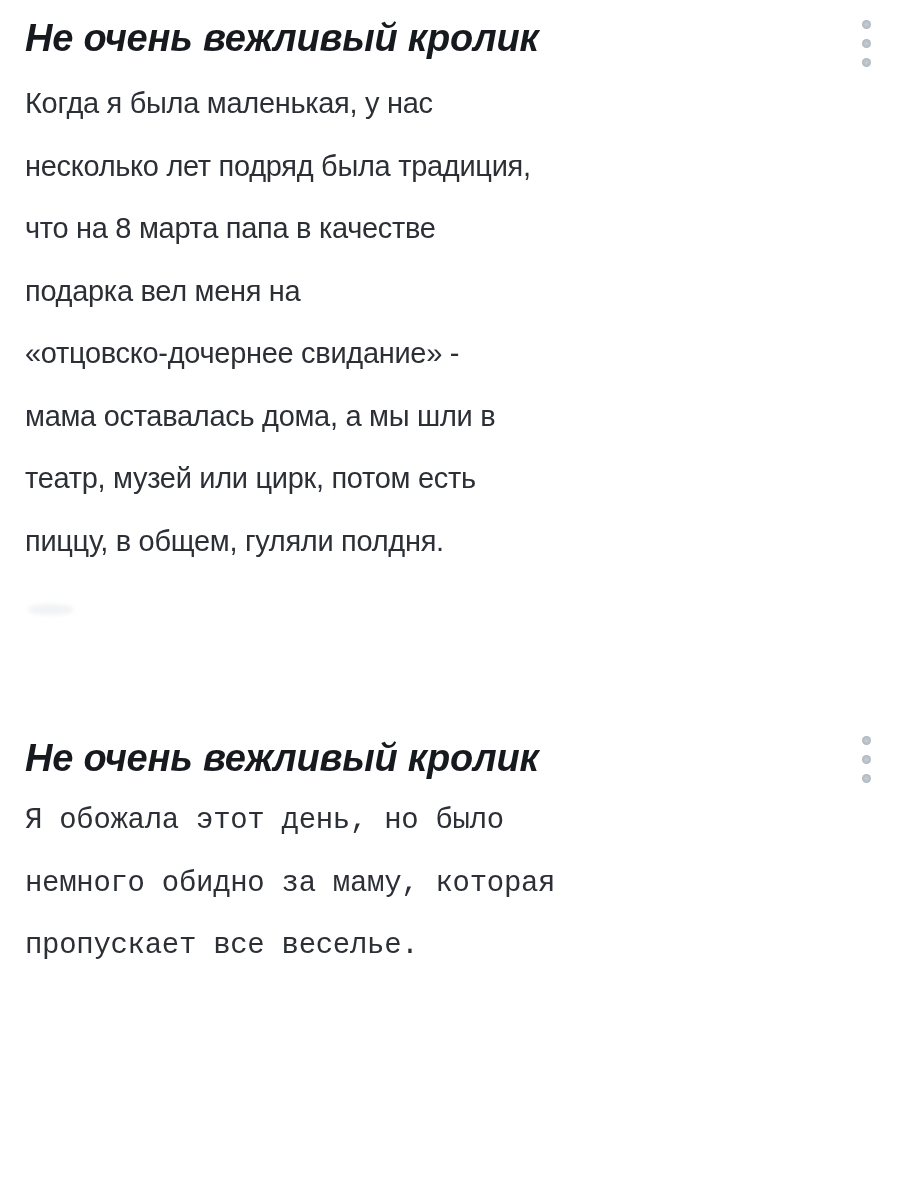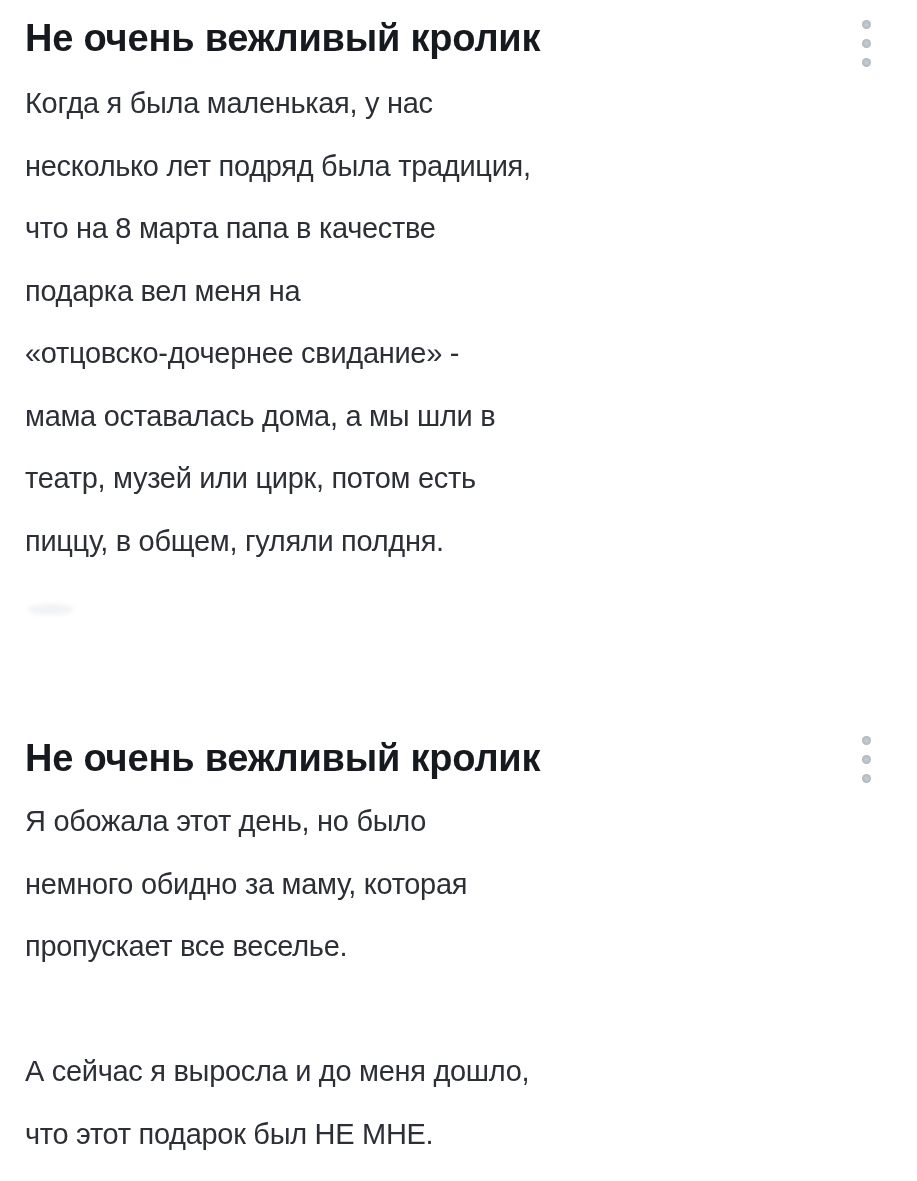--- a/index.html
+++ b/index.html
@@ -20,20 +20,21 @@
   .post-title {
     position: absolute;
     left: 25px;
     width: 790px;
     font-size: 38px;
     line-height: 44px;
     font-weight: 700;
     color: #16191e;
     letter-spacing: -0.2px;
     white-space: nowrap;
+    font-style: italic;
   }
   .post-body {
     position: absolute;
     left: 25px;
     width: 885px;
     font-size: 29px;
     line-height: 62.5px;
     font-weight: 400;
     color: #2c3036;
     letter-spacing: -0.3px;
@@ -69,21 +70,21 @@
     background: #dfe3e6;
     border-radius: 50%;
     opacity: 0.45;
     filter: blur(2px);
   }
   .title-1 { top: 16px; }
   .menu-1  { top: 12px; }
   .body-1  { top: 72px; }
   .title-2 { top: 736px; }
   .menu-2  { top: 728px; }
-  .body-2a { top: 790px; }
+  .body-2a { top: 790px; font-family: Liberation Mono, monospace; }
   .body-2b { top: 1040px; }
 </style>
 </head>
 <body>
 
 <div class="screen">
 
   <div class="post-title title-1">Не очень вежливый кролик</div>
 
   <button class="menu-button menu-1" aria-label="menu">
@@ -112,16 +113,14 @@
       <span class="dot"></span>
       <span class="dot"></span>
       <span class="dot"></span>
     </span>
   </button>
 
   <div class="post-body body-2a">Я обожала этот день, но было
 немного обидно за маму, которая
 пропускает все веселье.</div>
 
-  <div class="post-body body-2b">А сейчас я выросла и до меня дошло,
-что этот подарок был НЕ МНЕ.</div>
 
 </div>
 
 </body></html>

